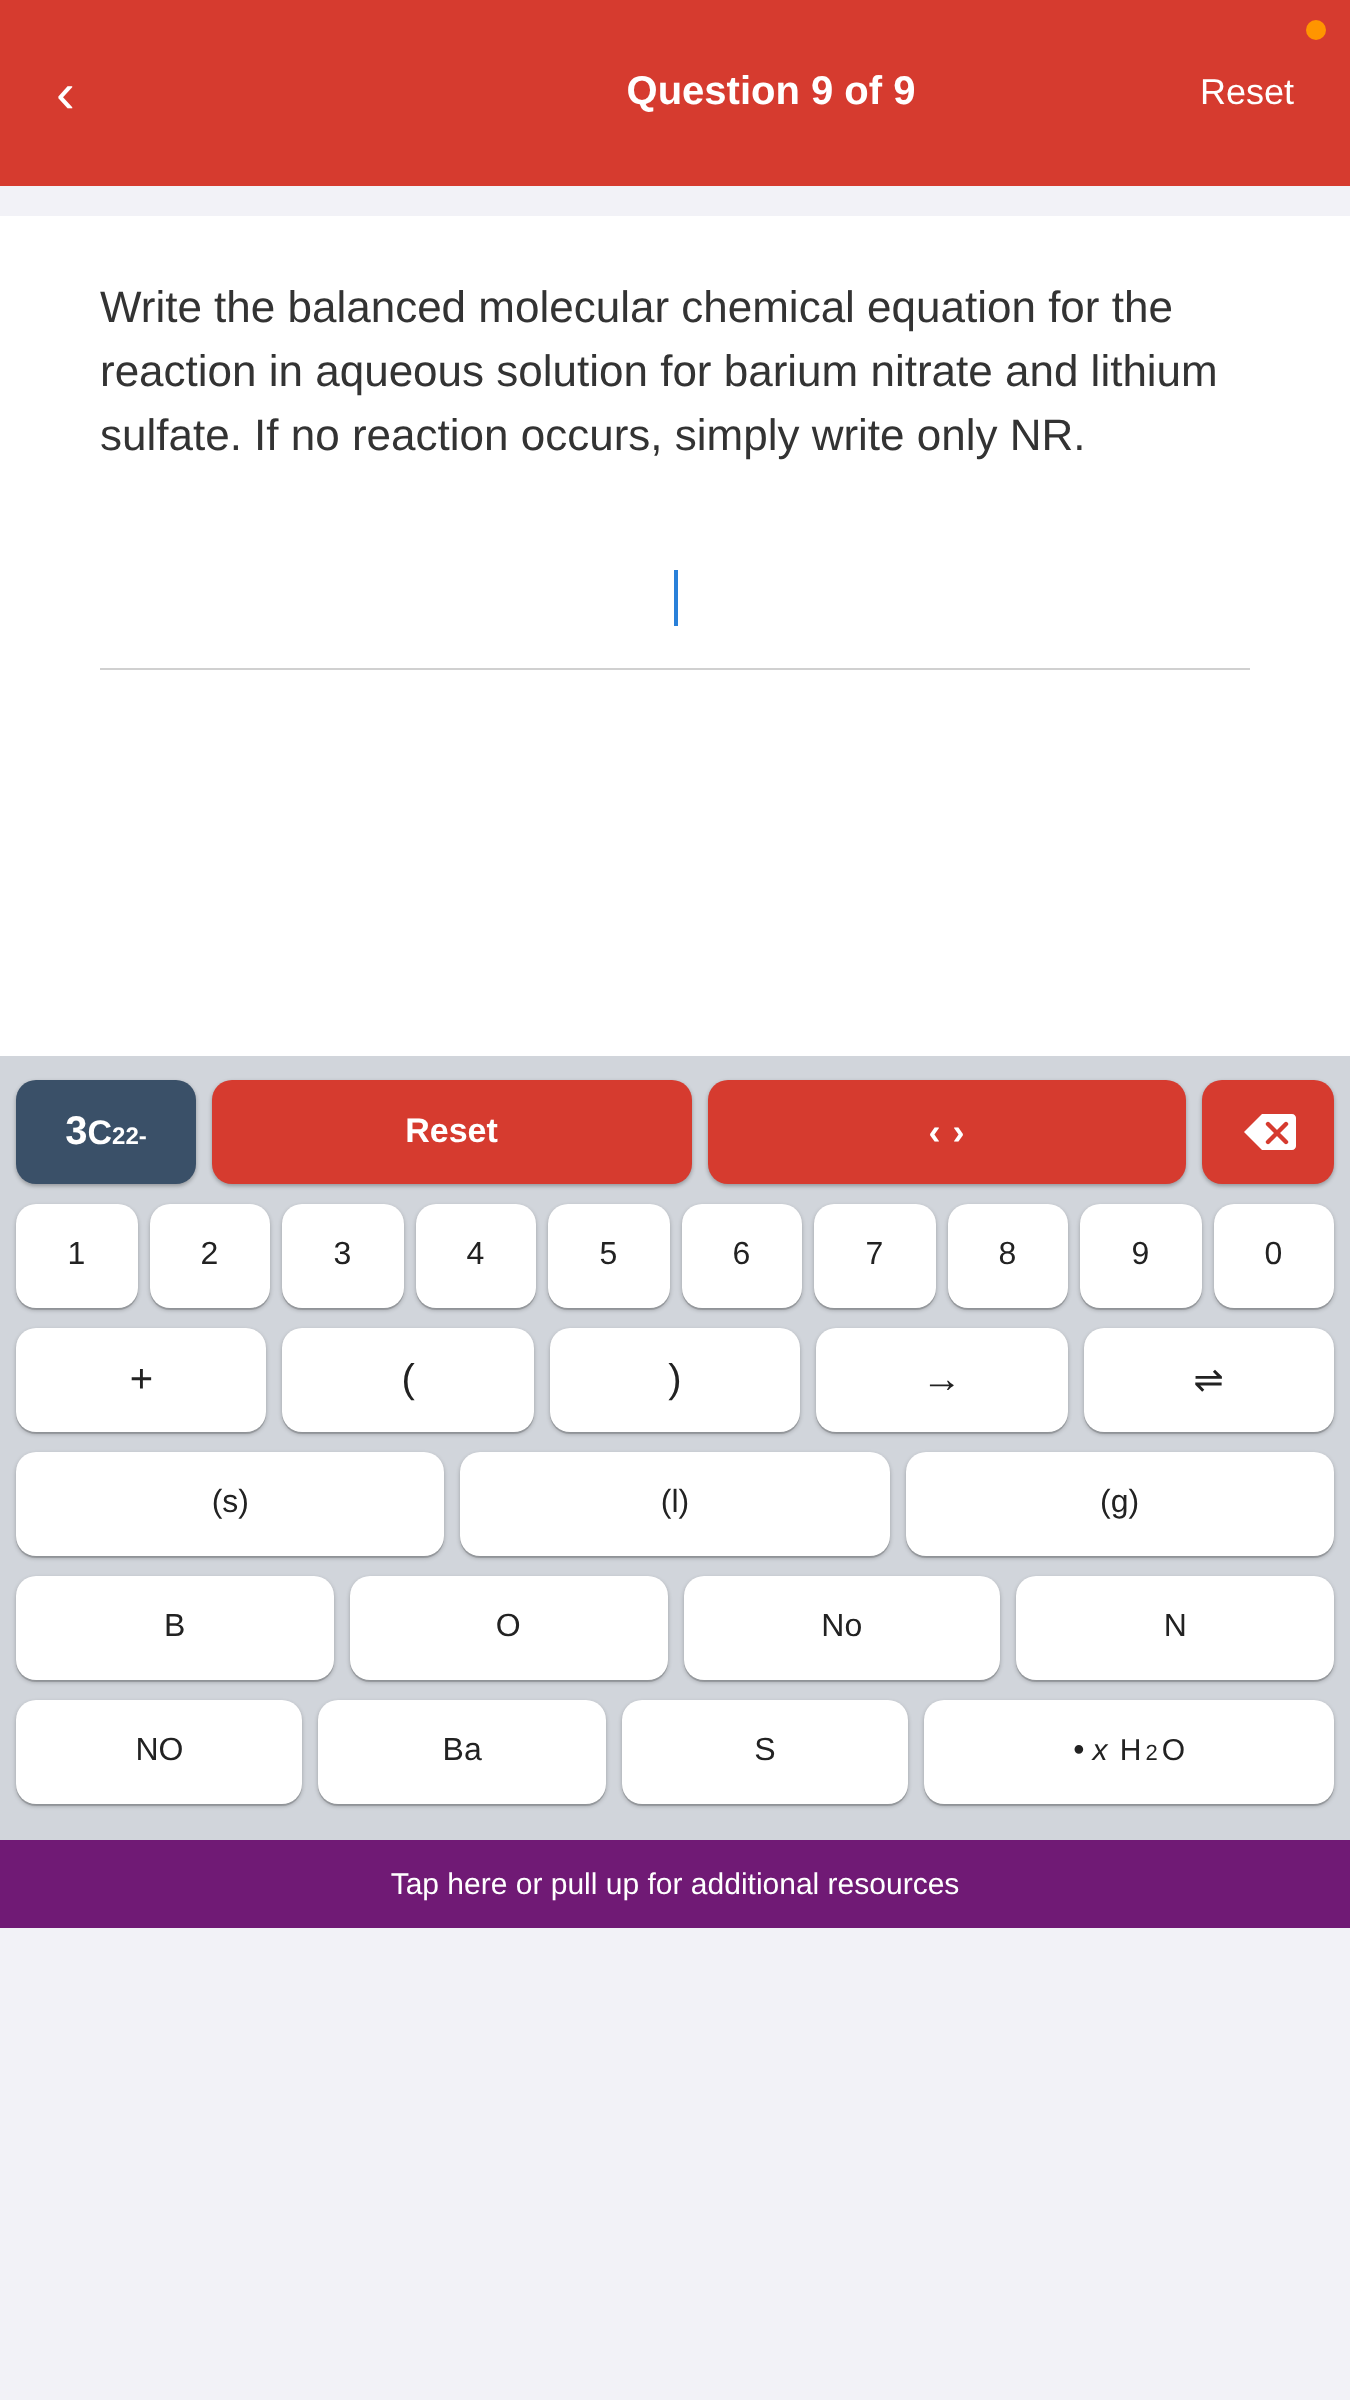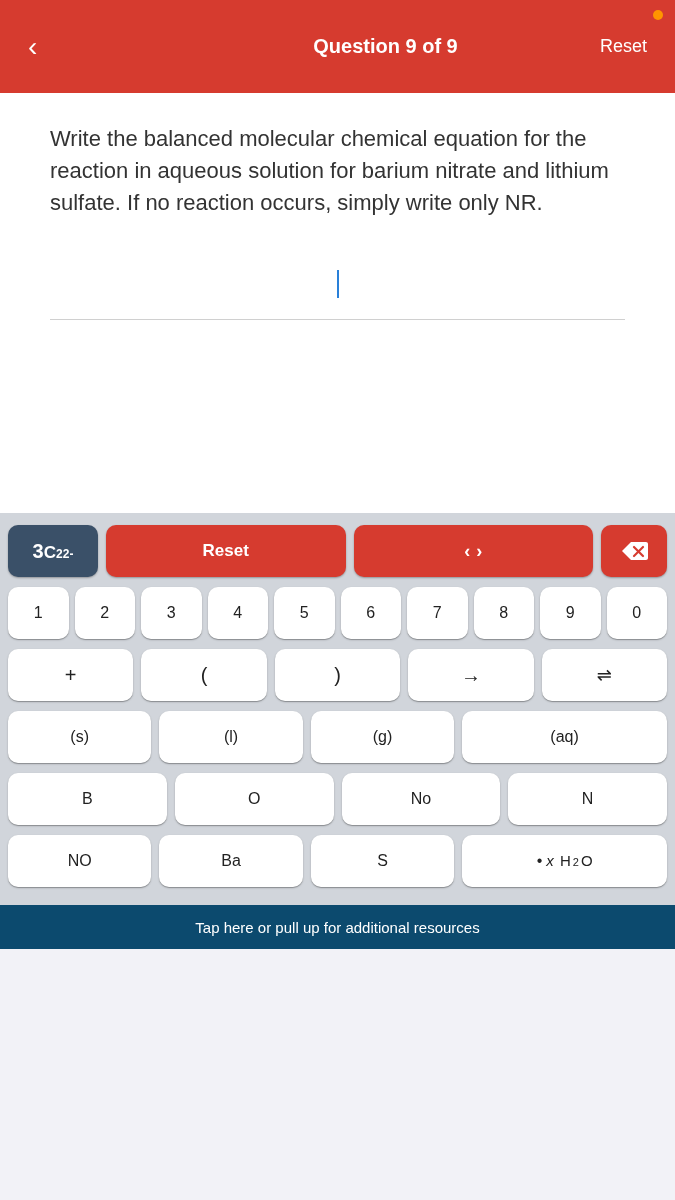--- a/index.html
+++ b/index.html
@@ -54,20 +54,21 @@
       border-radius: 50%;
     }
 
     
     .question-area {
       background: white;
       padding: 30px 50px 0 50px;
       min-height: 420px;
       display: flex;
       flex-direction: column;
+      margin-top: 15px;
     }
     .question-text {
       font-size: 22px;
       color: #333;
       line-height: 1.45;
       font-weight: 400;
     }
     .answer-input-area {
       margin-top: 30px;
       display: flex;
@@ -164,21 +165,21 @@
 
     .key-wide {
       flex: 1.4;
     }
     .key-med {
       flex: 1;
     }
 
     
     .bottom-bar {
-      background: #0c4a6e;
+      background: #701a75;
       height: 44px;
       display: flex;
       align-items: center;
       justify-content: center;
       cursor: pointer;
     }
     .bottom-bar-text {
       color: white;
       font-size: 15px;
       font-weight: 400;
@@ -272,21 +273,20 @@
     <button class="key key-wide" style="font-size:20px;">(</button>
     <button class="key key-wide" style="font-size:20px;">)</button>
     <button class="key key-wide" style="font-size:20px;">→</button>
     <button class="key key-wide" style="font-size:18px;">⇌</button>
   </div>
 
   <div class="sym-row">
     <button class="key key-wide">(s)</button>
     <button class="key key-wide">(l)</button>
     <button class="key key-wide">(g)</button>
-    <button class="key" style="flex:2;">(aq)</button>
   </div>
 
   <div class="sym-row">
     <button class="key key-med">B</button>
     <button class="key key-med">O</button>
     <button class="key key-med">No</button>
     <button class="key key-med">N</button>
   </div>
 
   <div class="sym-row">

